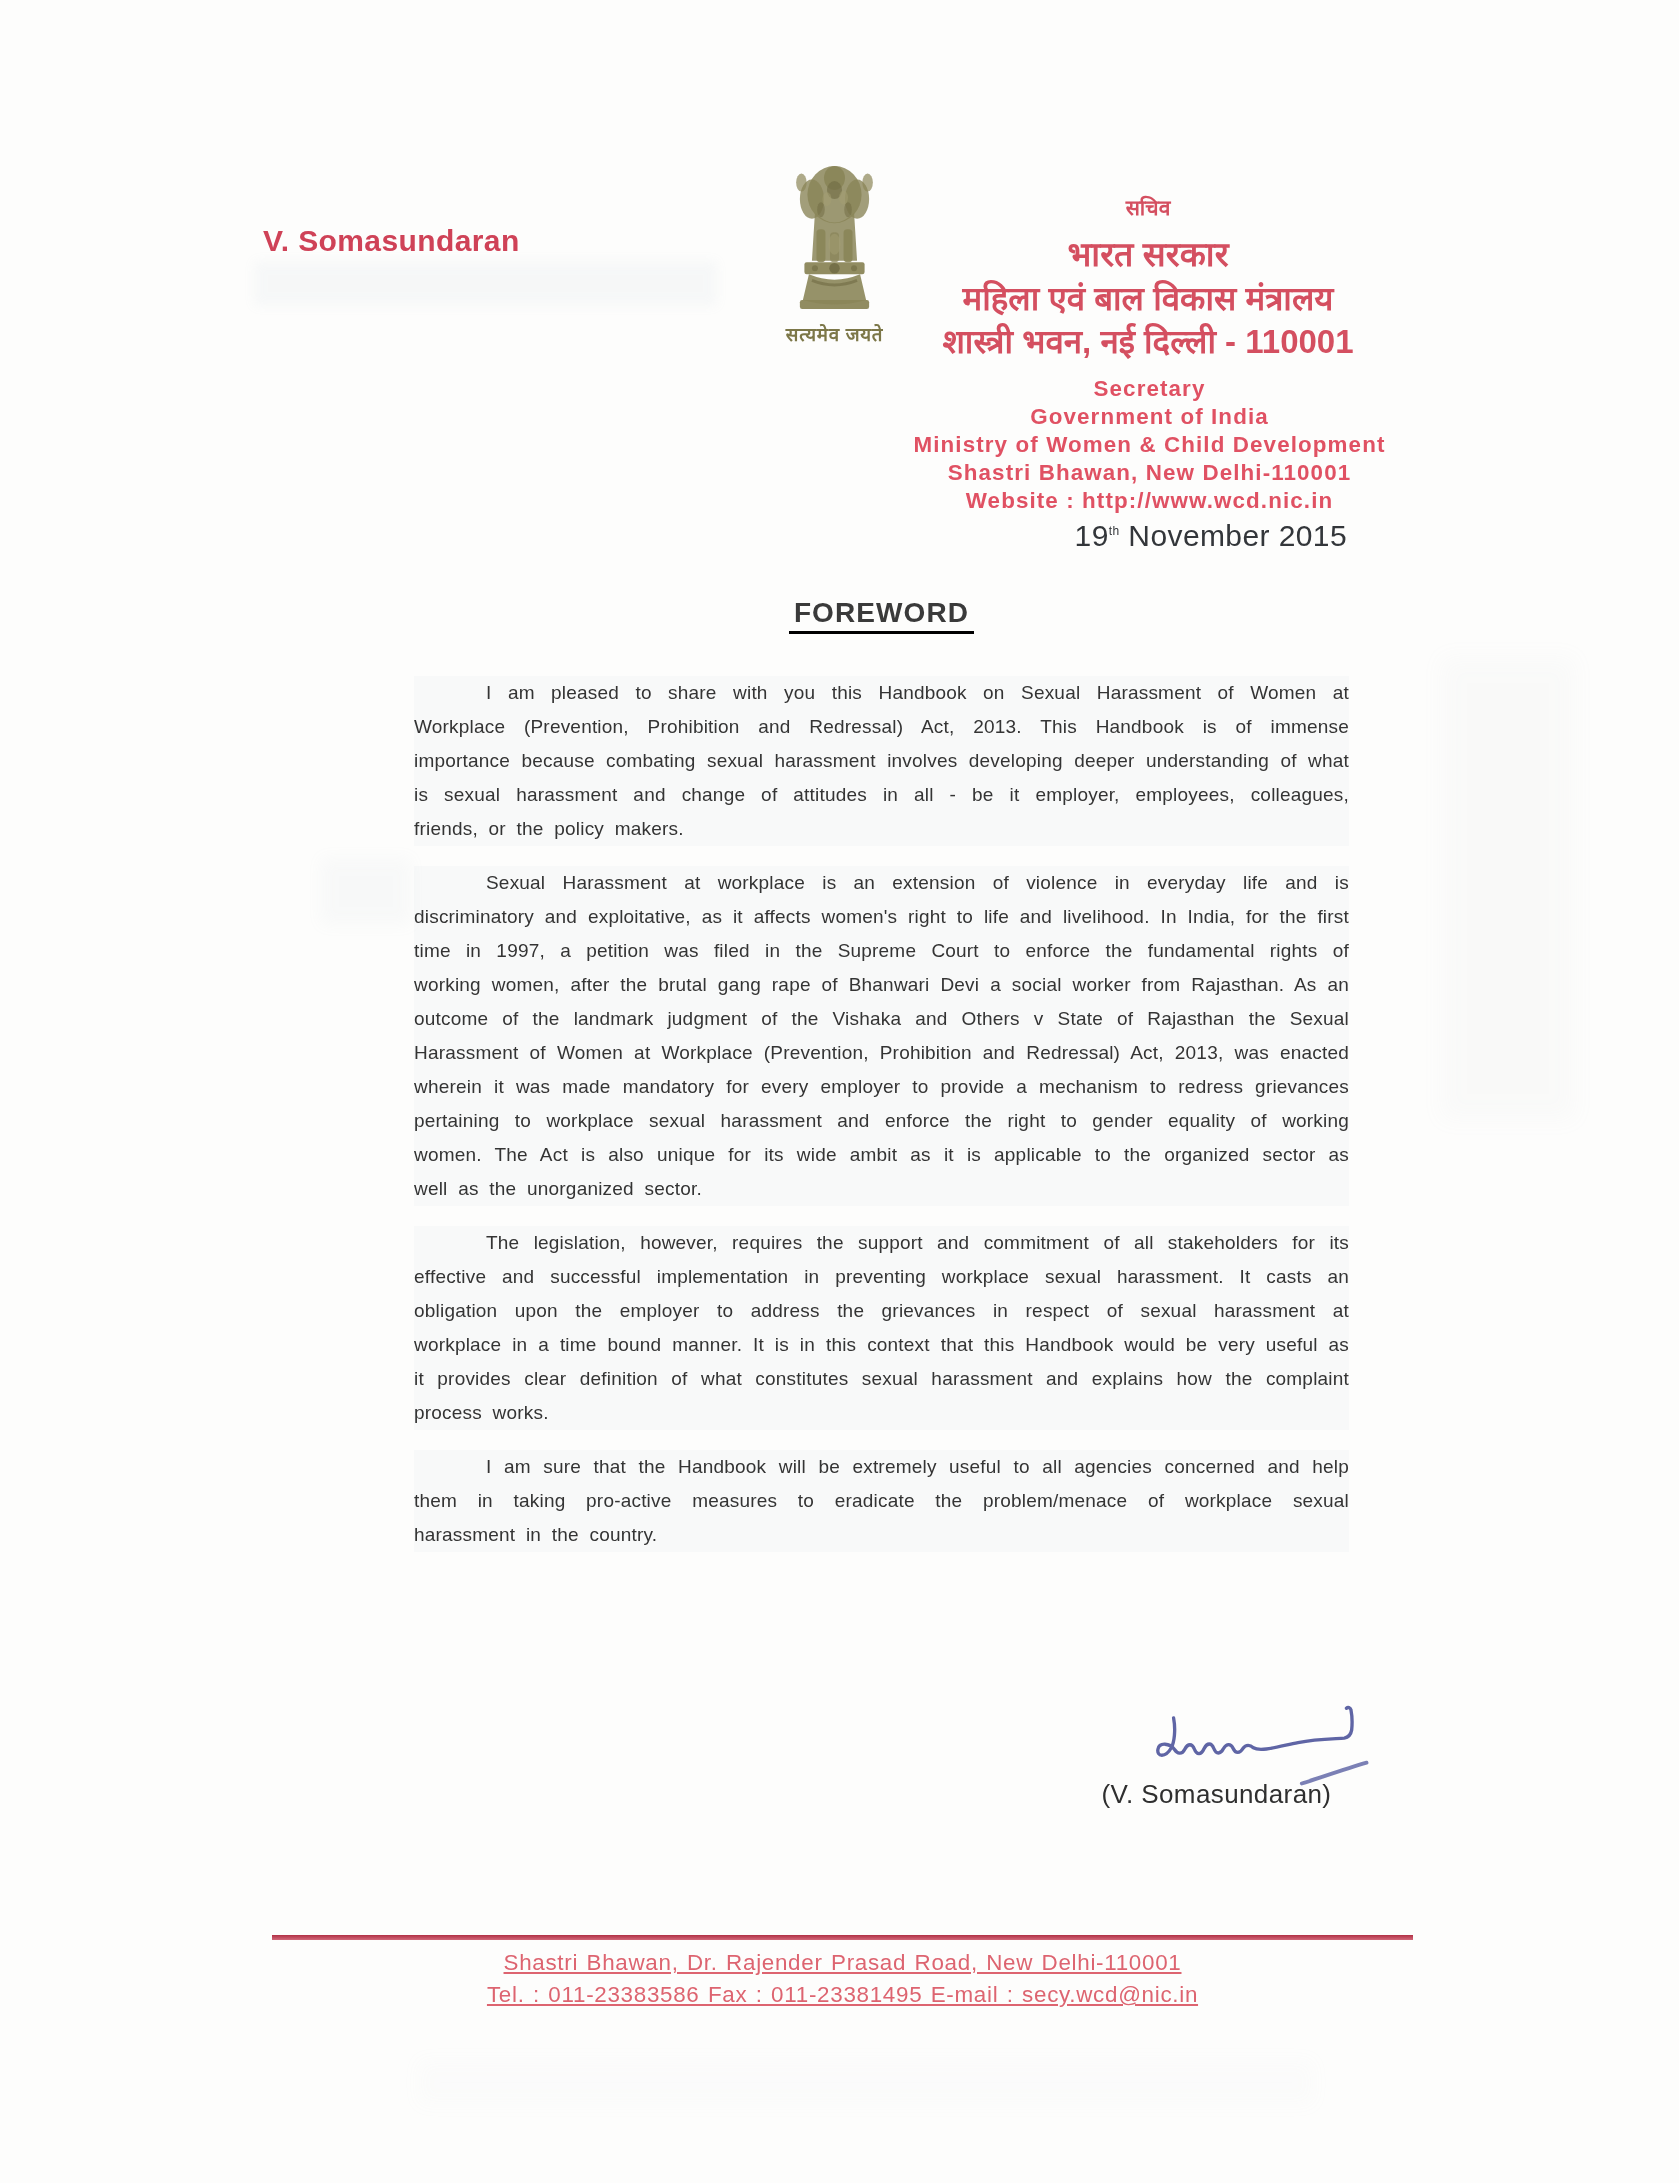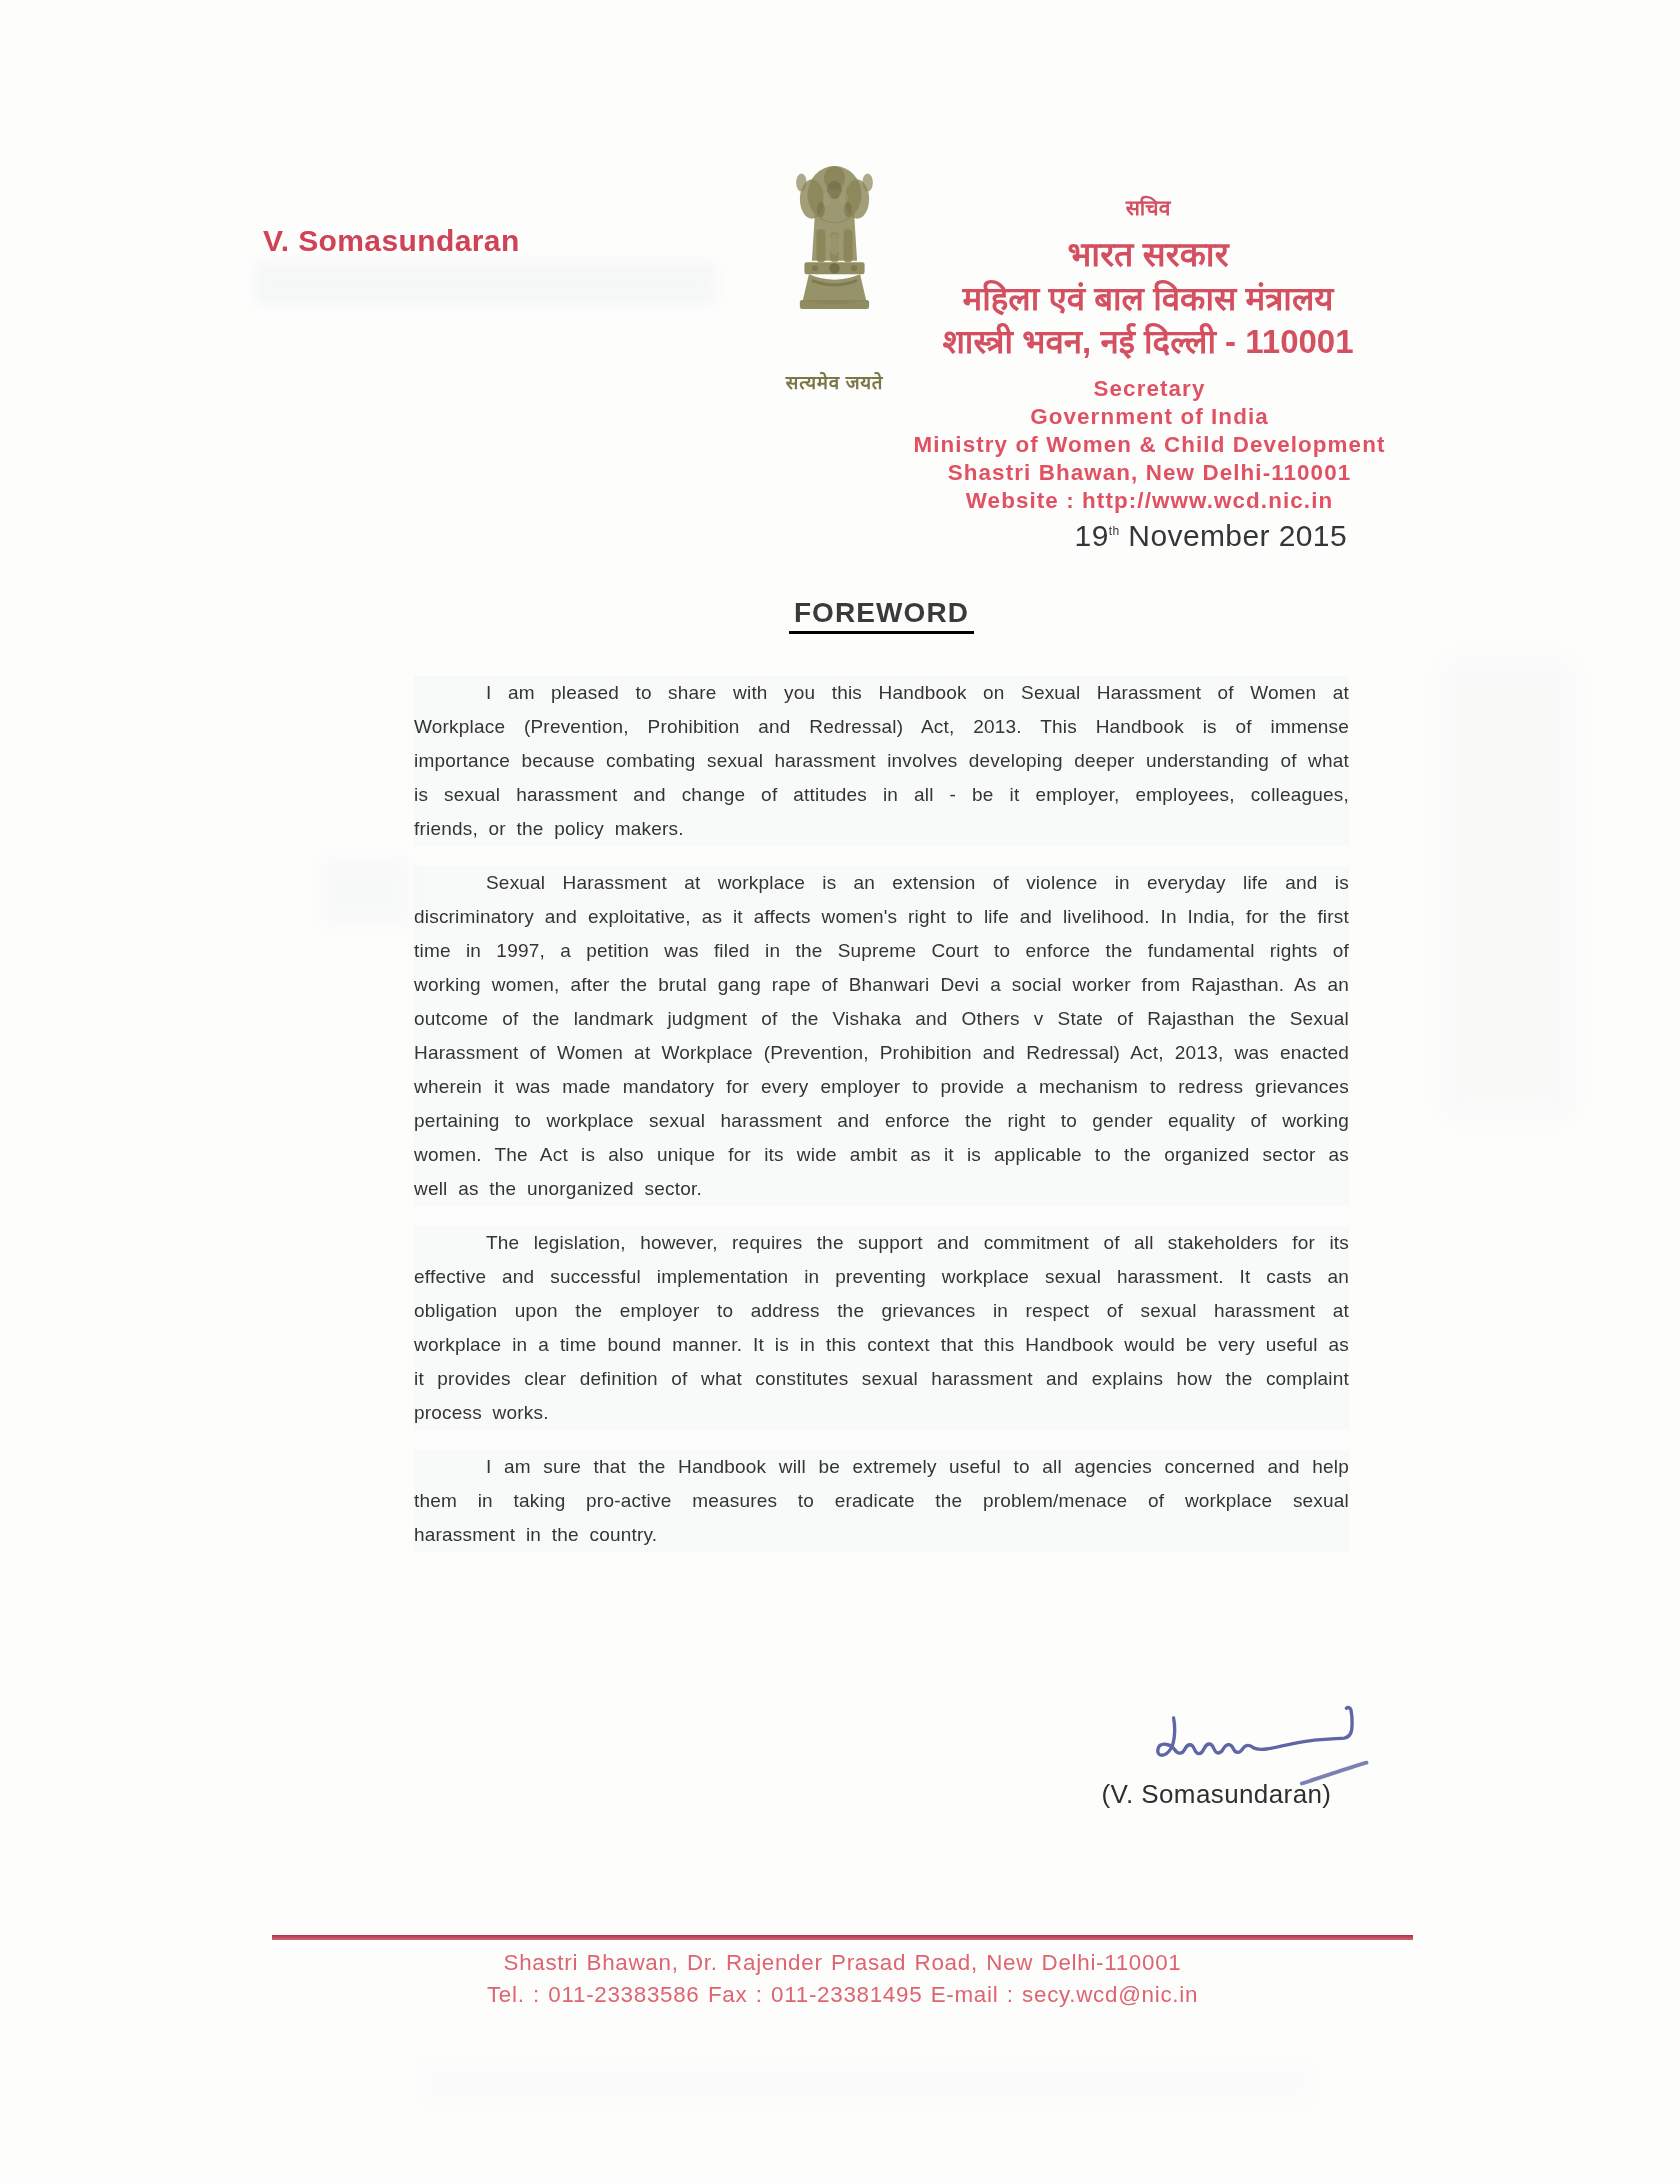--- a/index.html
+++ b/index.html
@@ -21,21 +21,21 @@
 
   .sender-name{
     position:absolute;left:263px;top:224px;
     font-size:30px;font-weight:600;color:#cf4257;letter-spacing:0.4px;
   }
 
   .emblem{position:absolute;left:781px;top:160px;width:107px;height:158px;}
   .emblem svg{width:100%;height:100%;filter:blur(0.4px);}
   .emblem-motto{
     position:absolute;left:766px;top:321px;width:137px;
-    text-align:center;font-size:18.7px;font-weight:700;color:#7c7748;letter-spacing:0.7px;margin-top:48px;
+    text-align:center;font-size:18.7px;font-weight:700;color:#7c7748;letter-spacing:0.7px;
   }
 
   .hindi-block{
     position:absolute;left:870px;top:184px;width:556px;
     text-align:center;color:#d44f60;font-weight:600;
   }
   .hindi-block .h1{font-size:21px;line-height:48px;}
   .hindi-block .h2{font-size:34px;line-height:45px;}
   .hindi-block .h3{font-size:33px;line-height:43px;}
   .hindi-block .h4{font-size:33px;line-height:43px;}
@@ -74,21 +74,21 @@
     position:absolute;left:1082px;top:1779px;width:269px;
     font-size:26px;font-weight:400;color:#2f2f2f;letter-spacing:0.4px;text-align:center;
   }
 
   .footer-rule{
     position:absolute;left:272px;top:1935px;width:1141px;height:4.5px;
     background:linear-gradient(#b03044,#d2697a);
   }
   .footer-line{
     position:absolute;left:272px;width:1141px;text-align:center;
-    color:#dd6470;font-size:22.4px;letter-spacing:0.7px;word-spacing:1.5px;font-weight:500;
+    color:#dd6470;font-size:22.4px;letter-spacing:0.7px;word-spacing:1.5px;font-weight:500;text-decoration:underline;
   }
   .footer-line.l1{top:1950px;}
   .footer-line.l2{top:1982px;}
 </style>
 </head>
 <body>
 
 <div class="page">
 
   <div class="smudge s1"></div>

